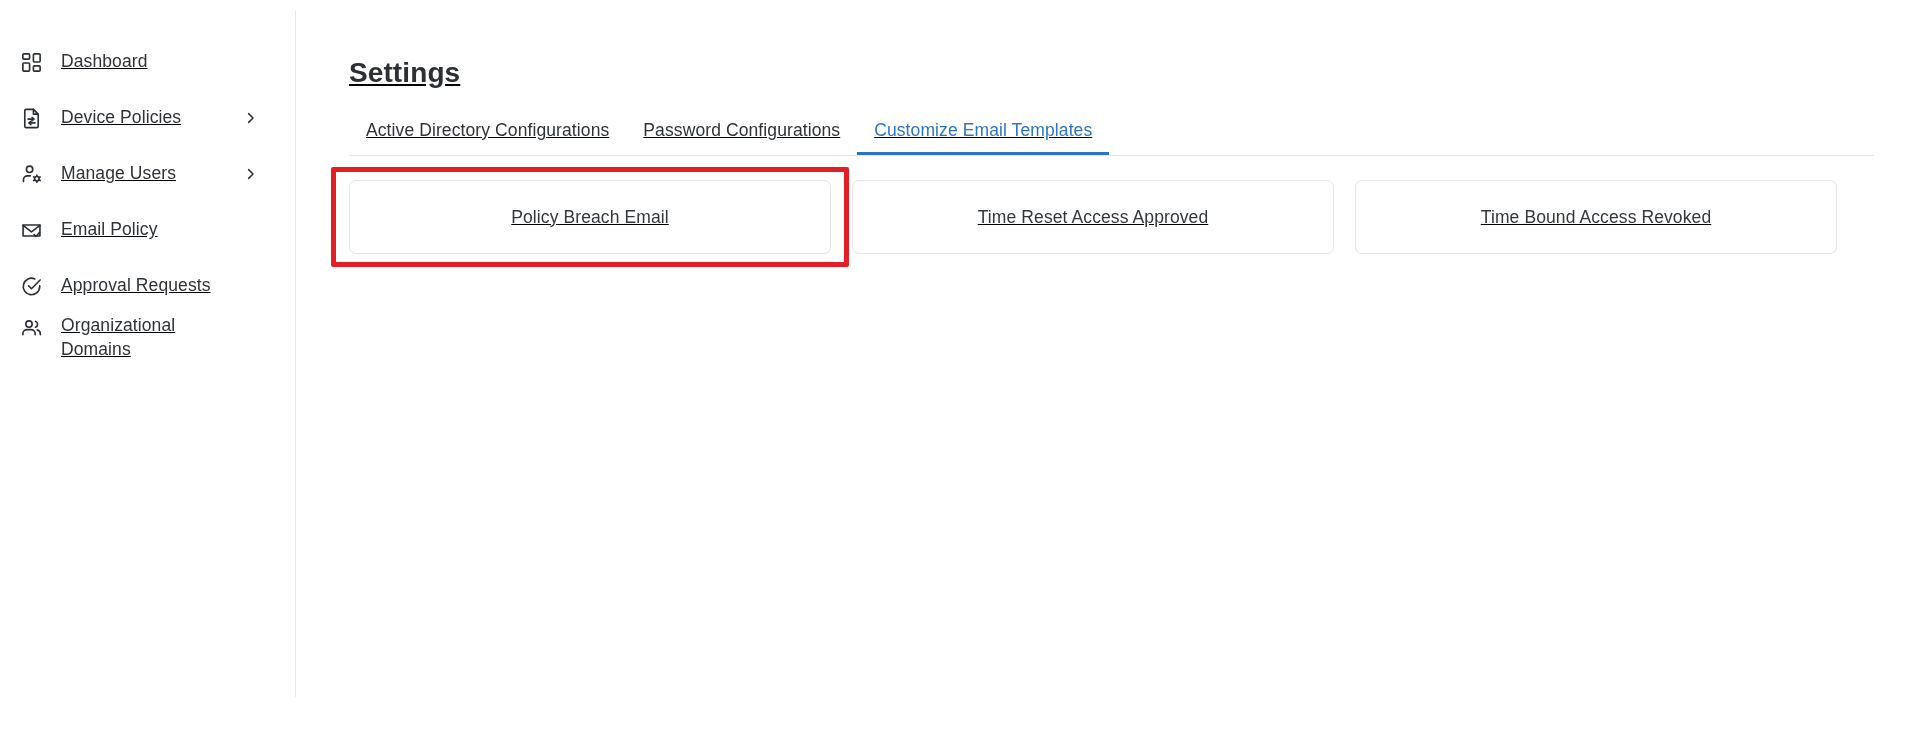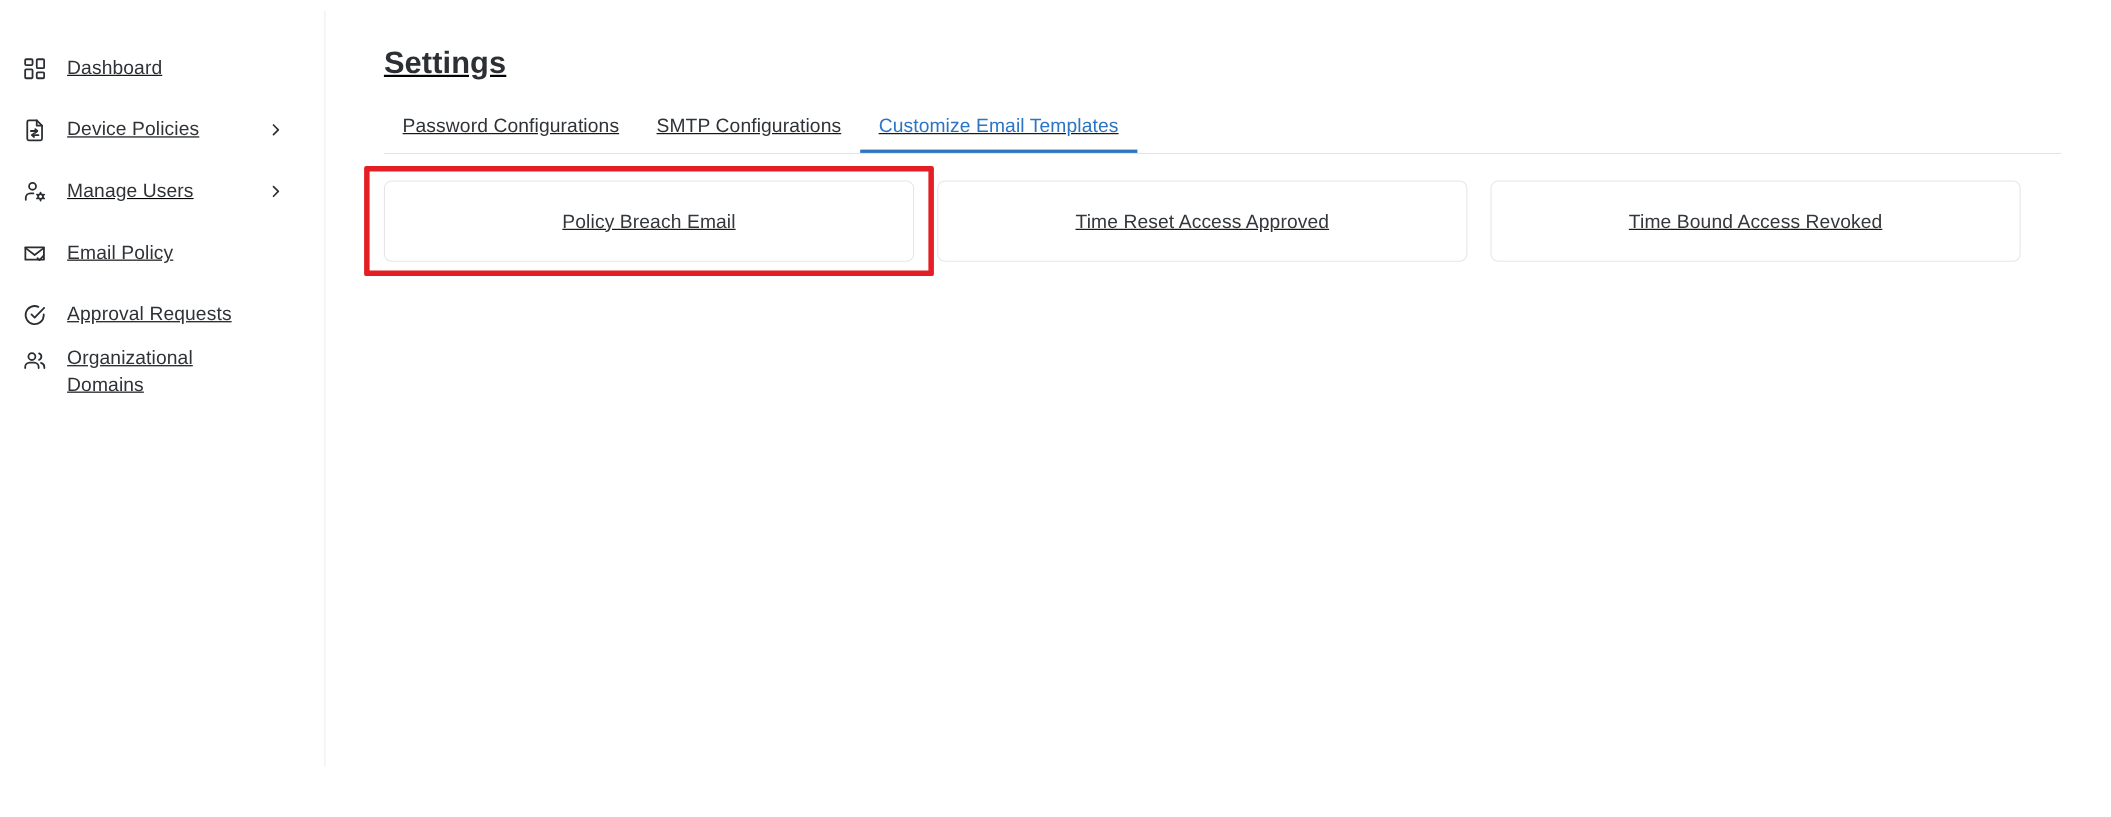--- a/index.html
+++ b/index.html
@@ -88,21 +88,21 @@
   }
   .nav-chevron svg { display: block; }
 
   
   #main {
     position: relative;
     flex: 1 1 auto;
     height: 743px;
     background: #ffffff;
     padding-left: 53px;
-    padding-top: 10px;
+    padding-top: 26px;
   }
 
   #page-title {
     margin-top: 31px;
     font-size: 28px;
     font-weight: 600;
     color: #2c3034;
     letter-spacing: .1px;
   }
 
@@ -277,22 +277,22 @@
 Domains</span>
     </div>
   </nav>
 
   <main id="main">
 
     <h1 id="page-title">Settings</h1>
 
     <div id="tabs-wrap">
       <div id="tabs">
+        <button class="tab">Active Directory Configurations</button>
         <button class="tab">Password Configurations</button>
-        <button class="tab">SMTP Configurations</button>
         <button class="tab active">Customize Email Templates</button>
       </div>
       <div id="tabs-underline"></div>
     </div>
 
     <div id="cards">
 
       <div class="card-slot">
         <div class="card">
           <span>Policy Breach Email</span>

